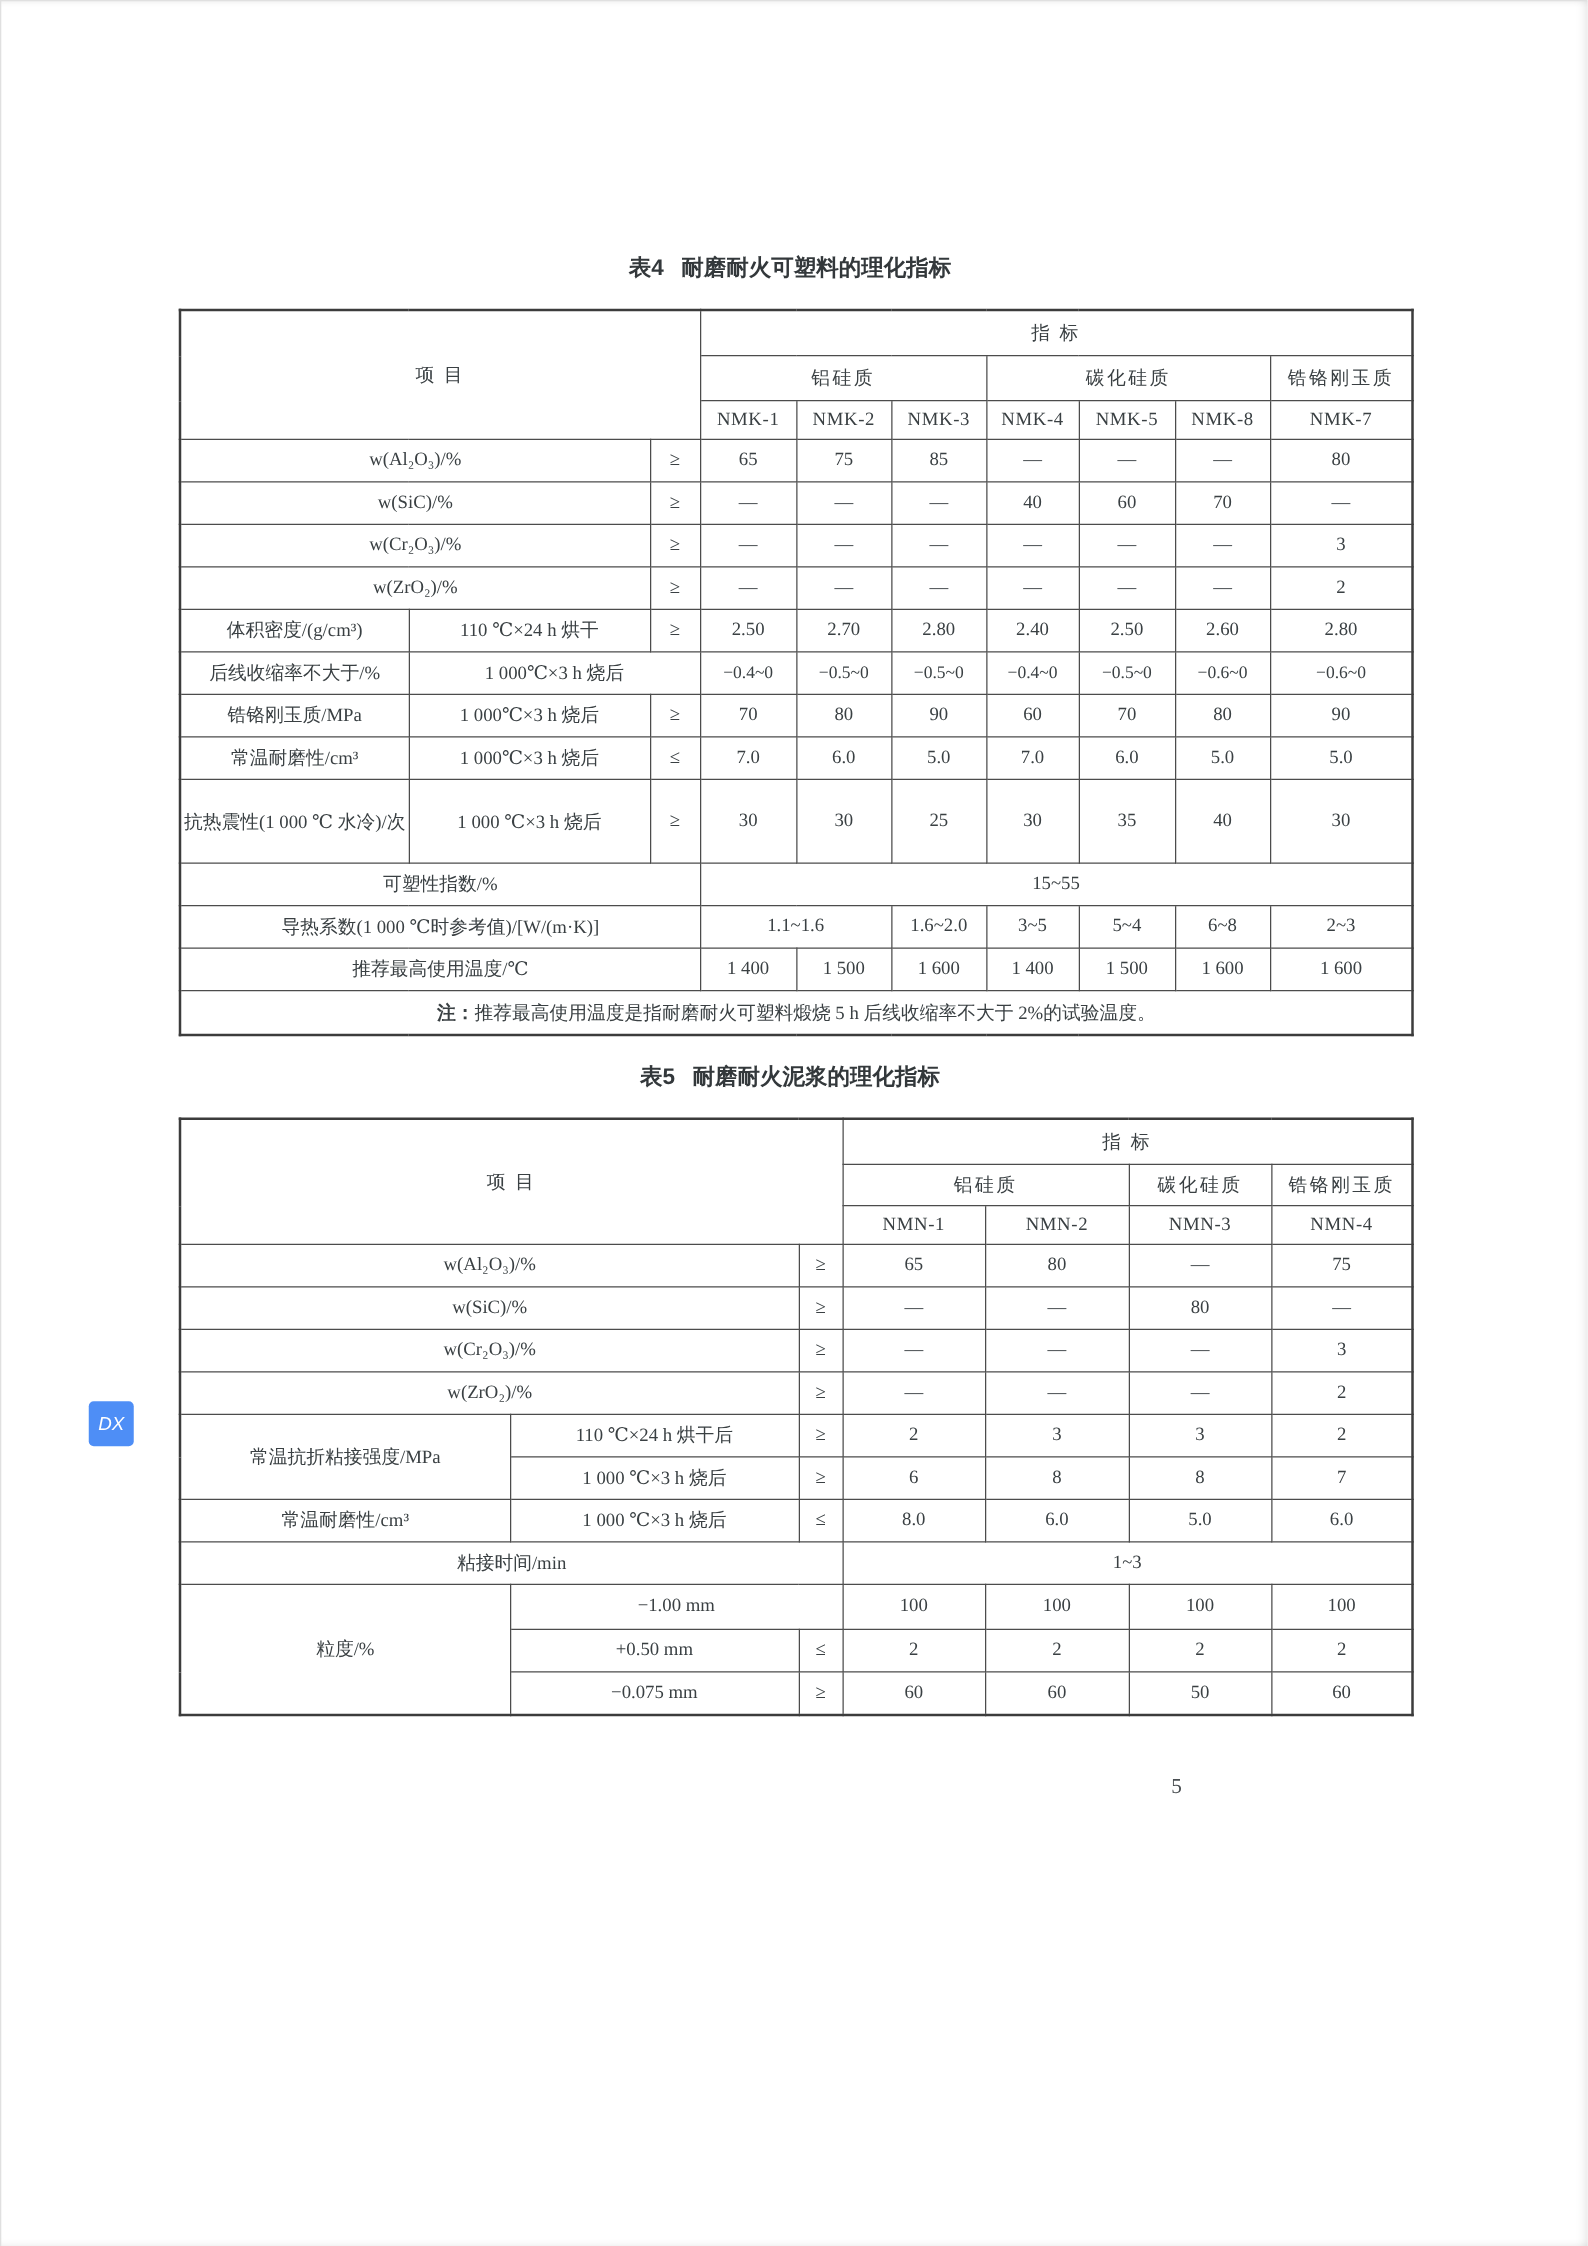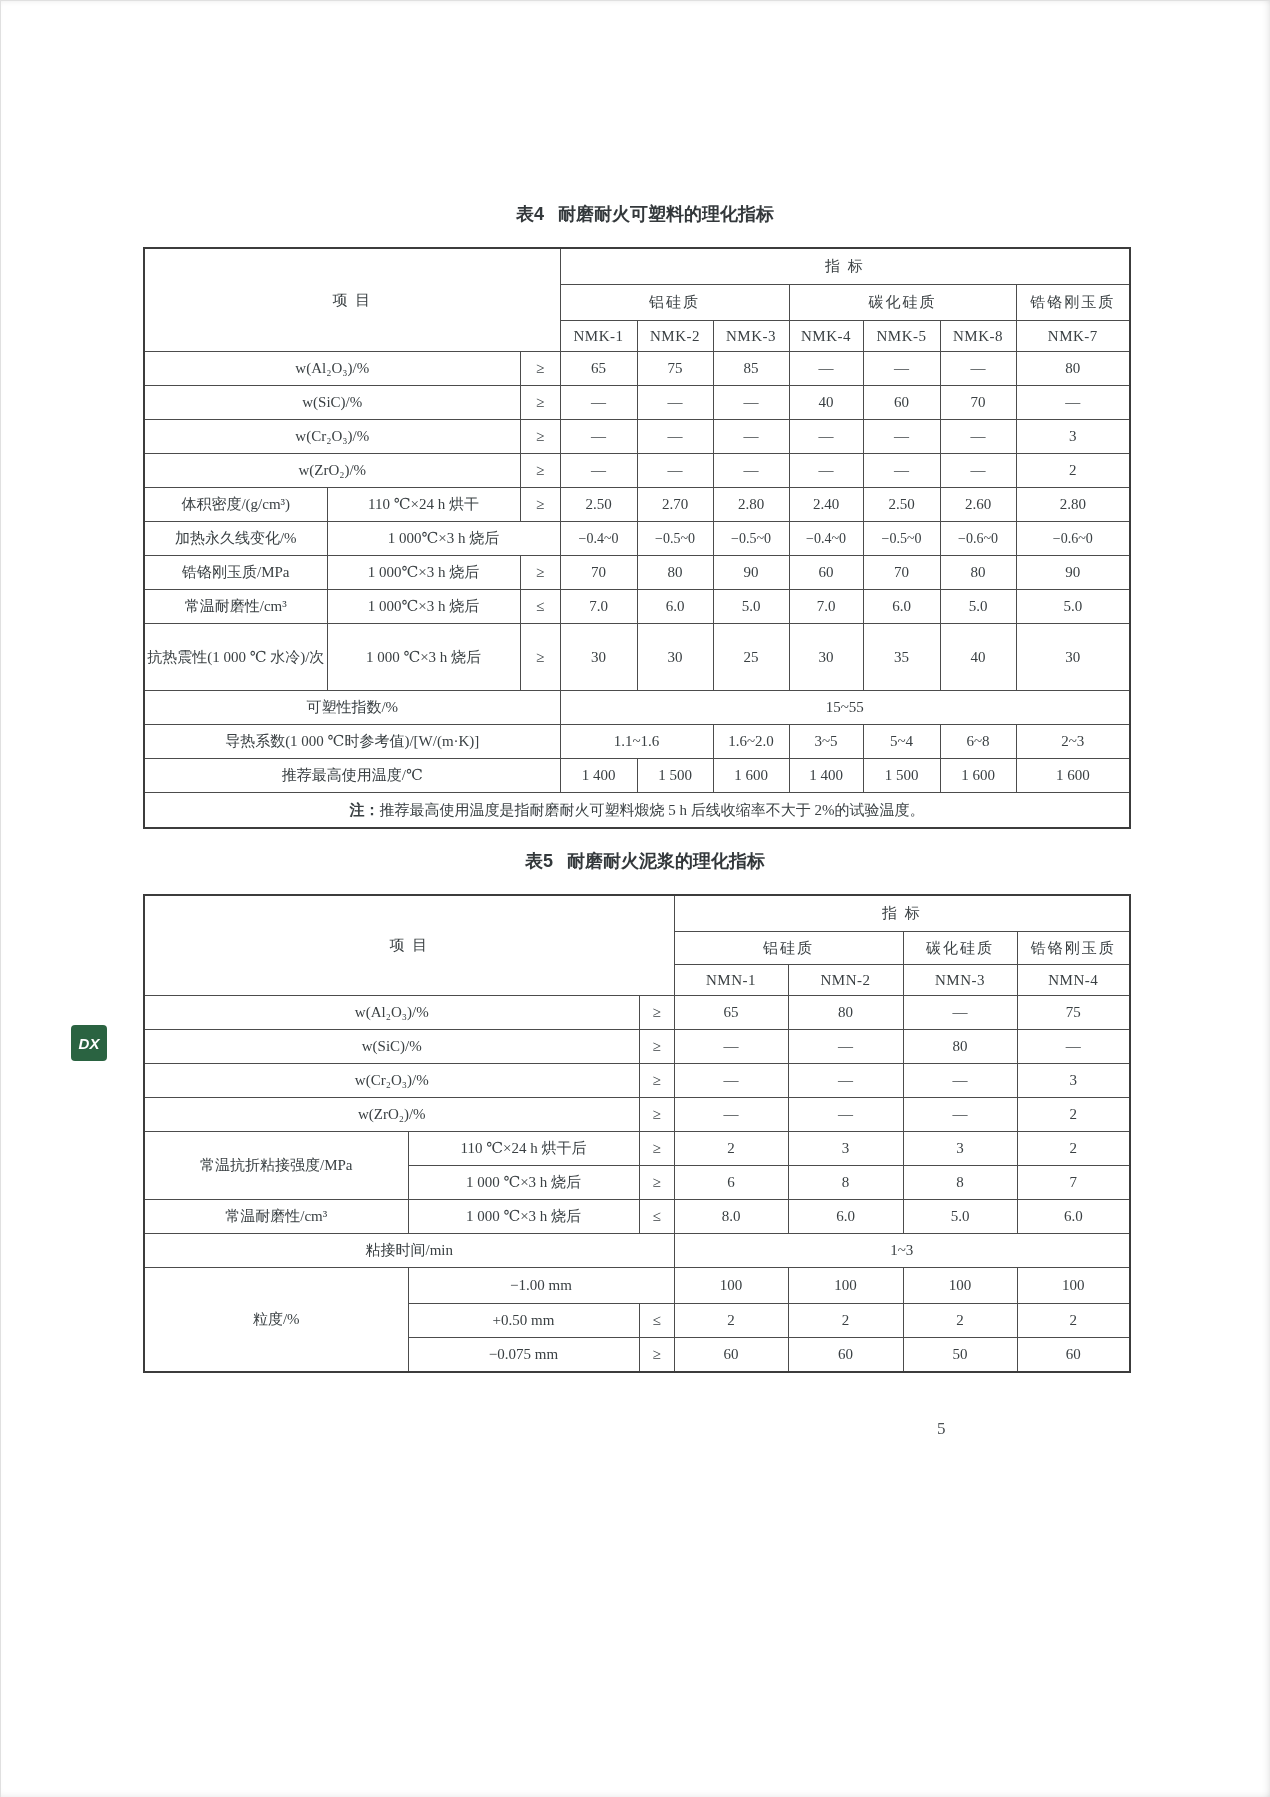--- a/index.html
+++ b/index.html
@@ -14,21 +14,21 @@
     color:#373c40;
     overflow:hidden;
   }
   .doc-header{
     position:absolute; top:158px; left:142px; width:986px;
     text-align:right;
     font-size:20px; font-weight:bold; color:#2e3234;
     letter-spacing:1px;
   }
   .tbl-title{
-    position:absolute; left:151px; width:986px;
+    position:absolute; left:138px; width:986px;
     text-align:center;
     font-family:"Liberation Sans","DejaVu Sans",sans-serif;
     font-size:18px; font-weight:bold; color:#33383b;
   }
   .t4-title{top:201px;}
   .t5-title{top:848px;}
   .tbl-title .no{margin-right:14px;}
   table.std{
     position:absolute; left:142px;
     border-collapse:collapse; table-layout:fixed;
@@ -57,27 +57,27 @@
   tr.h32 td{height:32px;}
   tr.h30 td{height:30px;}
   tr.h33 td{height:33px;}
   tr.h66 td{height:66px;}
   tr.h34 td{height:34px;}
   .page-number{
     position:absolute; top:1418px; left:936px;
     font-size:17px; color:#4a4f52;
   }
   .watermark{
-    position:absolute; top:1024px; left:70px;
+    position:absolute; top:1120px; left:70px;
     width:36px;height:36px;
-    background:#14532d;
+    background:#3b82f6;
     border-radius:4px;
     color:#ffffff;
     font-family:"Liberation Sans","DejaVu Sans",sans-serif;
-    font-weight:bold;font-style:italic;font-size:15px;
+    font-weight:normal;font-style:italic;font-size:15px;
     display:flex;align-items:center;justify-content:center;
     opacity:0.9;
   }
 </style>
 </head>
 <body>
 
 <div class="page">
 
 
@@ -168,21 +168,21 @@
         <td class="sym">≥</td>
         <td>2.50</td>
         <td>2.70</td>
         <td>2.80</td>
         <td>2.40</td>
         <td>2.50</td>
         <td>2.60</td>
         <td>2.80</td>
       </tr>
       <tr class="h33">
-        <td class="lab">加热永久线变化/%</td>
+        <td class="lab">后线收缩率不大于/%</td>
         <td class="cond" colspan="2">1 000℃×3 h 烧后</td>
         <td style="font-size:14px">−0.4~0</td>
         <td style="font-size:14px">−0.5~0</td>
         <td style="font-size:14px">−0.5~0</td>
         <td style="font-size:14px">−0.4~0</td>
         <td style="font-size:14px">−0.5~0</td>
         <td style="font-size:14px">−0.6~0</td>
         <td style="font-size:14px">−0.6~0</td>
       </tr>
       <tr class="h33">

